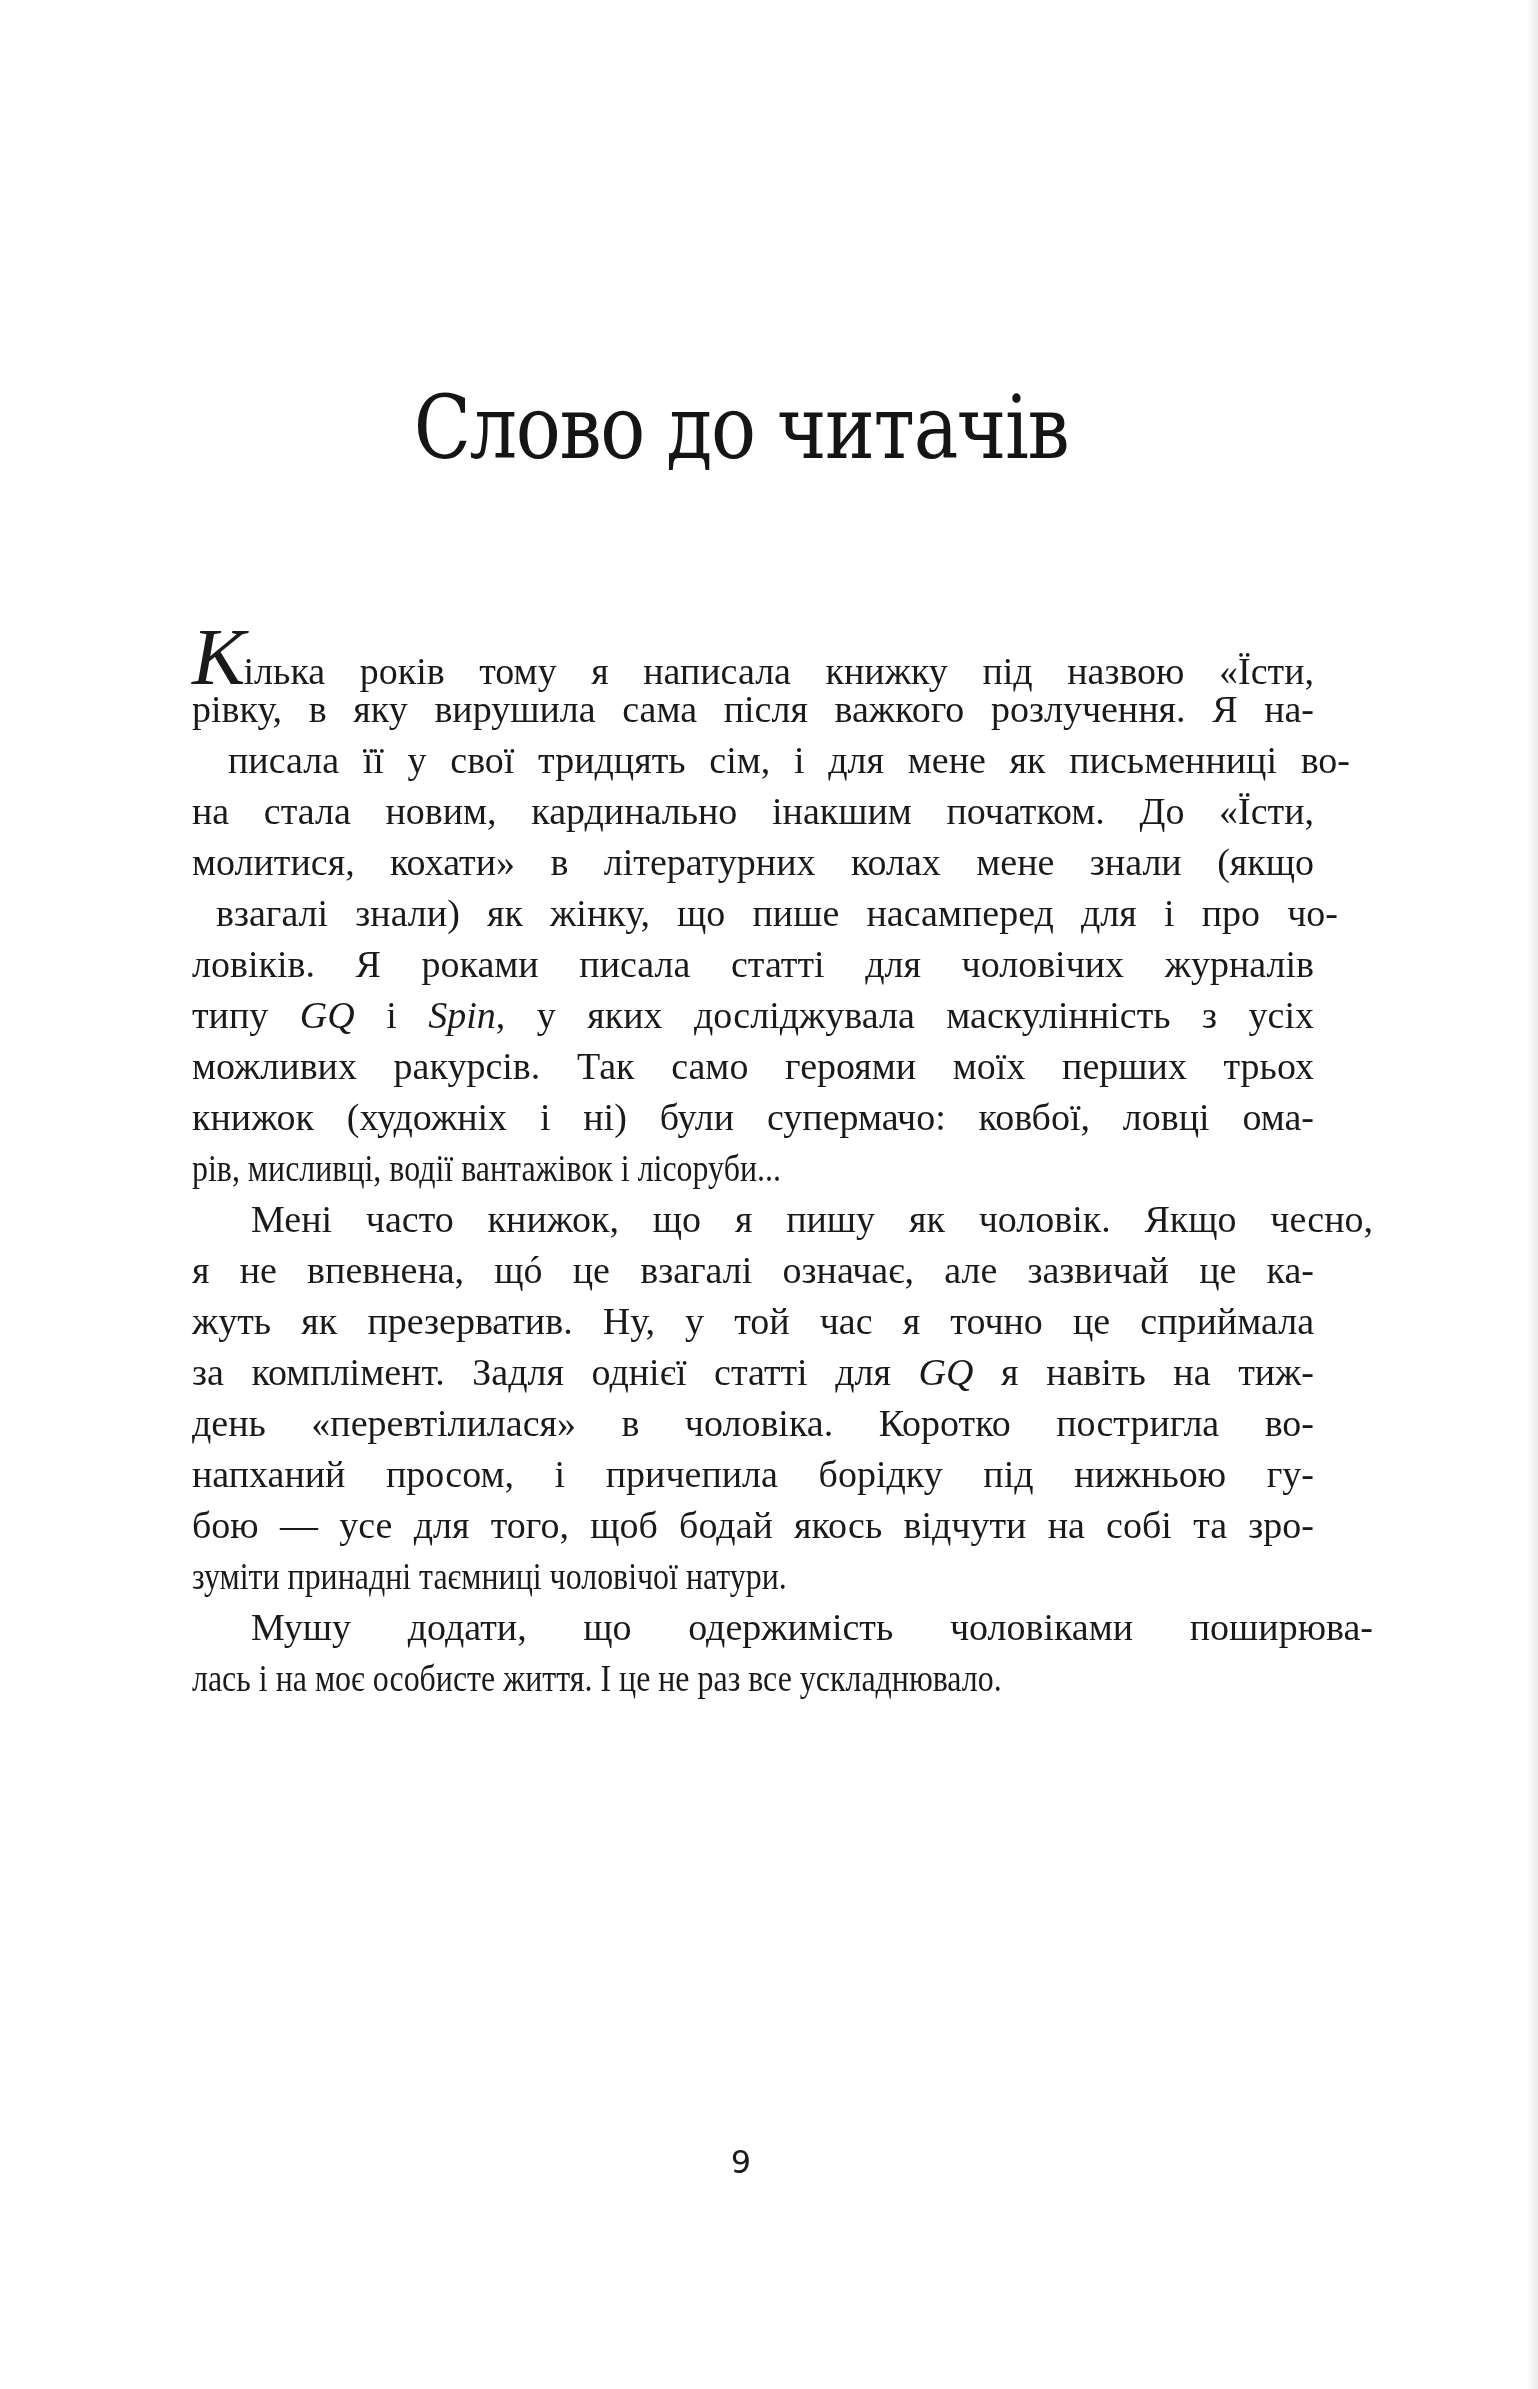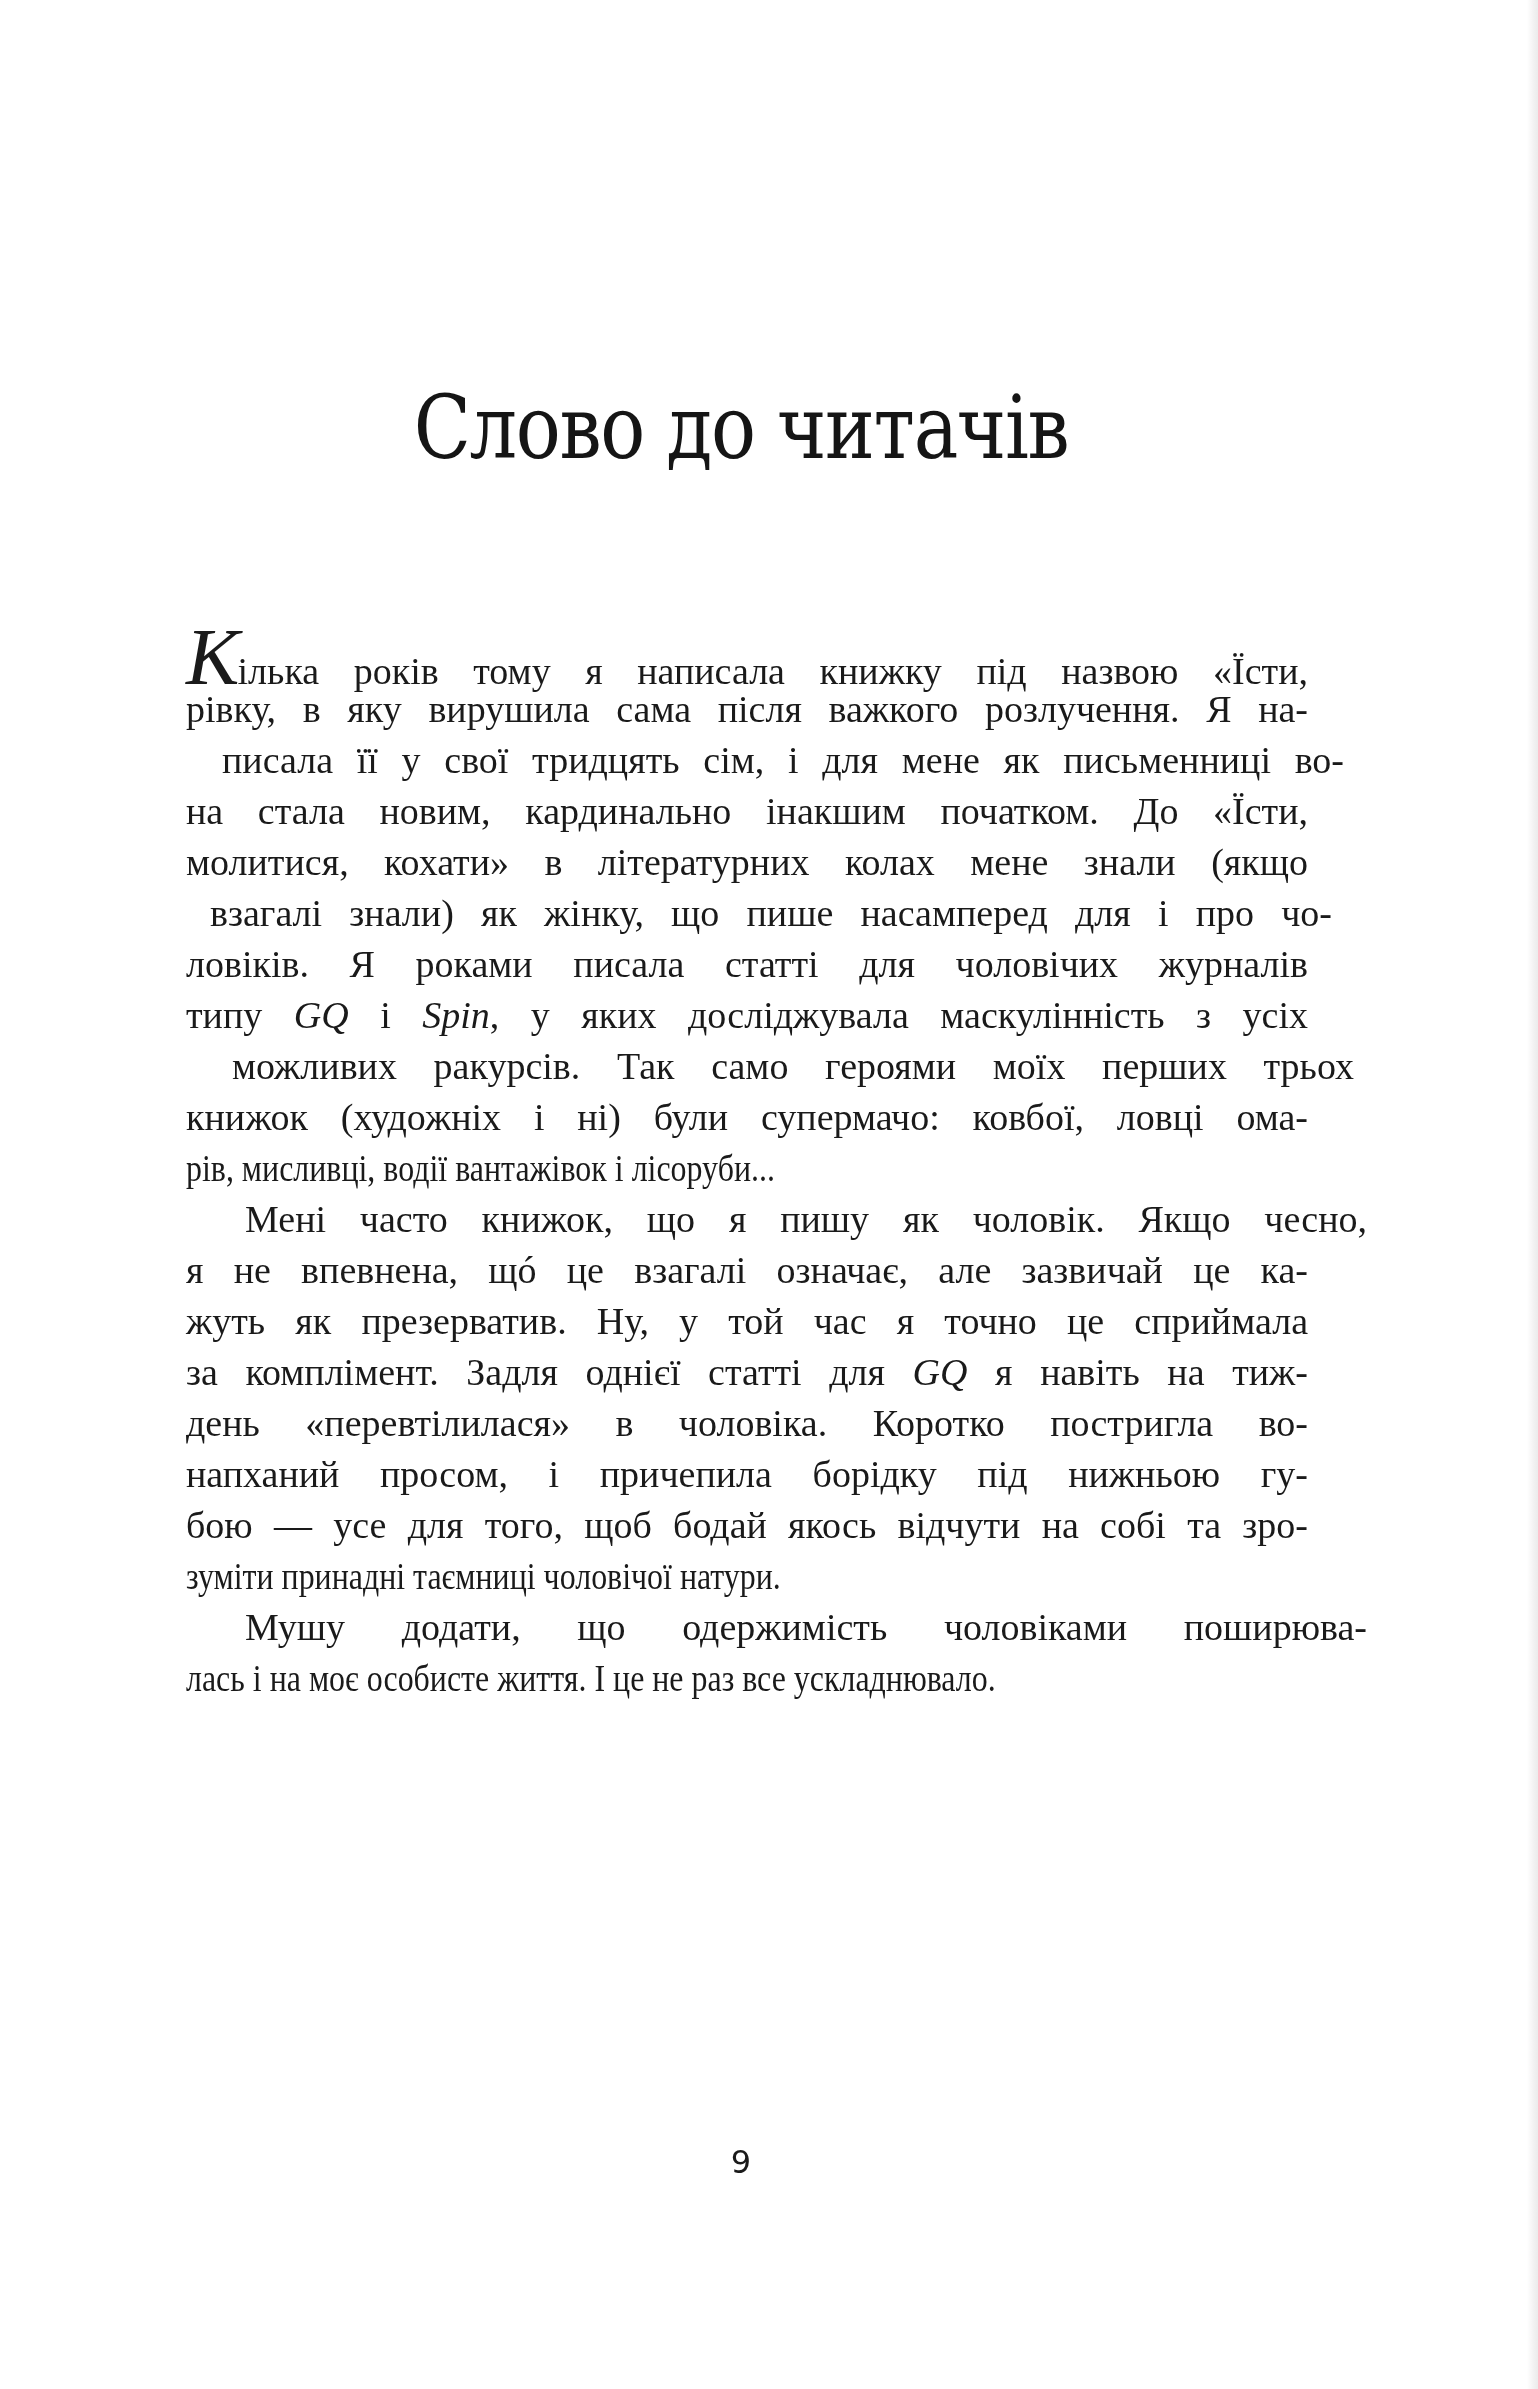--- a/index.html
+++ b/index.html
@@ -10,21 +10,21 @@
   .edge {
     position: absolute; top: 0; right: 0; width: 11.2px; height: 2389px;
     background: linear-gradient(to right, #ffffff, #f2f2f2 60%, #ebebeb);
   }
   .title {
     position: absolute; left: 0; width: 1482px; top: 377px; text-align: center;
     font-family: "DejaVu Serif", "Liberation Serif", serif; font-size: 87px; letter-spacing: -1.6px;
     transform: scaleX(0.86); transform-origin: 741px 0; font-weight: normal; margin: 0; color: #151515;
   }
   .body {
-    position: absolute; left: 186px; top: 633px; width: 1122px;
+    position: absolute; left: 192px; top: 633px; width: 1122px;
   }
   .line {
     height: 51px; line-height: 51px; font-size: 38px; white-space: nowrap;
     display: block; transform-origin: 0 50%;
   }
   .line.just { text-align: justify; text-align-last: justify; }
   .line.indent { padding-left: 59px; }
   .dropcap {
     font-family: "Liberation Serif", serif; font-size: 80px; line-height: 48px;
     vertical-align: baseline; font-style: italic; font-weight: normal; margin-right: -1.6px;
@@ -45,21 +45,21 @@
 <div class="body" id="body">
     <div>
       <div class="line just" style="display: block; width: 1122px; transform: scaleX(1);"><span class="dropcap">К</span>ілька років тому я написала книжку під назвою «Їсти,</div>
       <div class="line just" style="display: block; width: 1122px; transform: scaleX(1);">рівку, в яку вирушила сама після важкого розлучення. Я на-</div>
       <div class="line just" style="display: block; width: 1122px; transform: scaleX(1); margin-left: 36px;">писала її у свої тридцять сім, і для мене як письменниці во-</div>
       <div class="line just" style="display: block; width: 1122px; transform: scaleX(1);">на стала новим, кардинально інакшим початком. До «Їсти,</div>
       <div class="line just" style="display: block; width: 1122px; transform: scaleX(1);">молитися, кохати» в літературних колах мене знали (якщо</div>
       <div class="line just" style="display: block; width: 1122px; transform: scaleX(1); margin-left: 24px;">взагалі знали) як жінку, що пише насамперед для і про чо-</div>
       <div class="line just" style="display: block; width: 1122px; transform: scaleX(1);">ловіків. Я роками писала статті для чоловічих журналів</div>
       <div class="line just" style="display: block; width: 1122px; transform: scaleX(1);">типу <span class="ital">GQ</span> і <span class="ital">Spin</span>, у яких досліджувала маскулінність з усіх</div>
-      <div class="line just" style="display: block; width: 1122px; transform: scaleX(1); margin-left: 46px;">можливих ракурсів. Так само героями моїх перших трьох</div>
+      <div class="line just" style="display: block; width: 1122px; transform: scaleX(1);">можливих ракурсів. Так само героями моїх перших трьох</div>
       <div class="line just" style="display: block; width: 1122px; transform: scaleX(1);">книжок (художніх і ні) були супермачо: ковбої, ловці ома-</div>
       <div class="line" style="display: block; width: 1335px; transform: scaleX(0.84);">рів, мисливці, водії вантажівок і лісоруби...</div>
     </div>
     <div>
       <div class="line just indent" style="display: block; width: 1122px; transform: scaleX(1);">Мені часто книжок, що я пишу як чоловік. Якщо чесно,</div>
       <div class="line just" style="display: block; width: 1122px; transform: scaleX(1);">я не впевнена, щó це взагалі означає, але зазвичай це ка-</div>
       <div class="line just" style="display: block; width: 1122px; transform: scaleX(1);">жуть як презерватив. Ну, у той час я точно це сприймала</div>
       <div class="line just" style="display: block; width: 1122px; transform: scaleX(1);">за комплімент. Задля однієї статті для <span class="ital">GQ</span> я навіть на тиж-</div>
       <div class="line just" style="display: block; width: 1122px; transform: scaleX(1);">день «перевтілилася» в чоловіка. Коротко постригла во-</div>
       <div class="line just" style="display: block; width: 1122px; transform: scaleX(1);">напханий просом, і причепила борідку під нижньою гу-</div>

